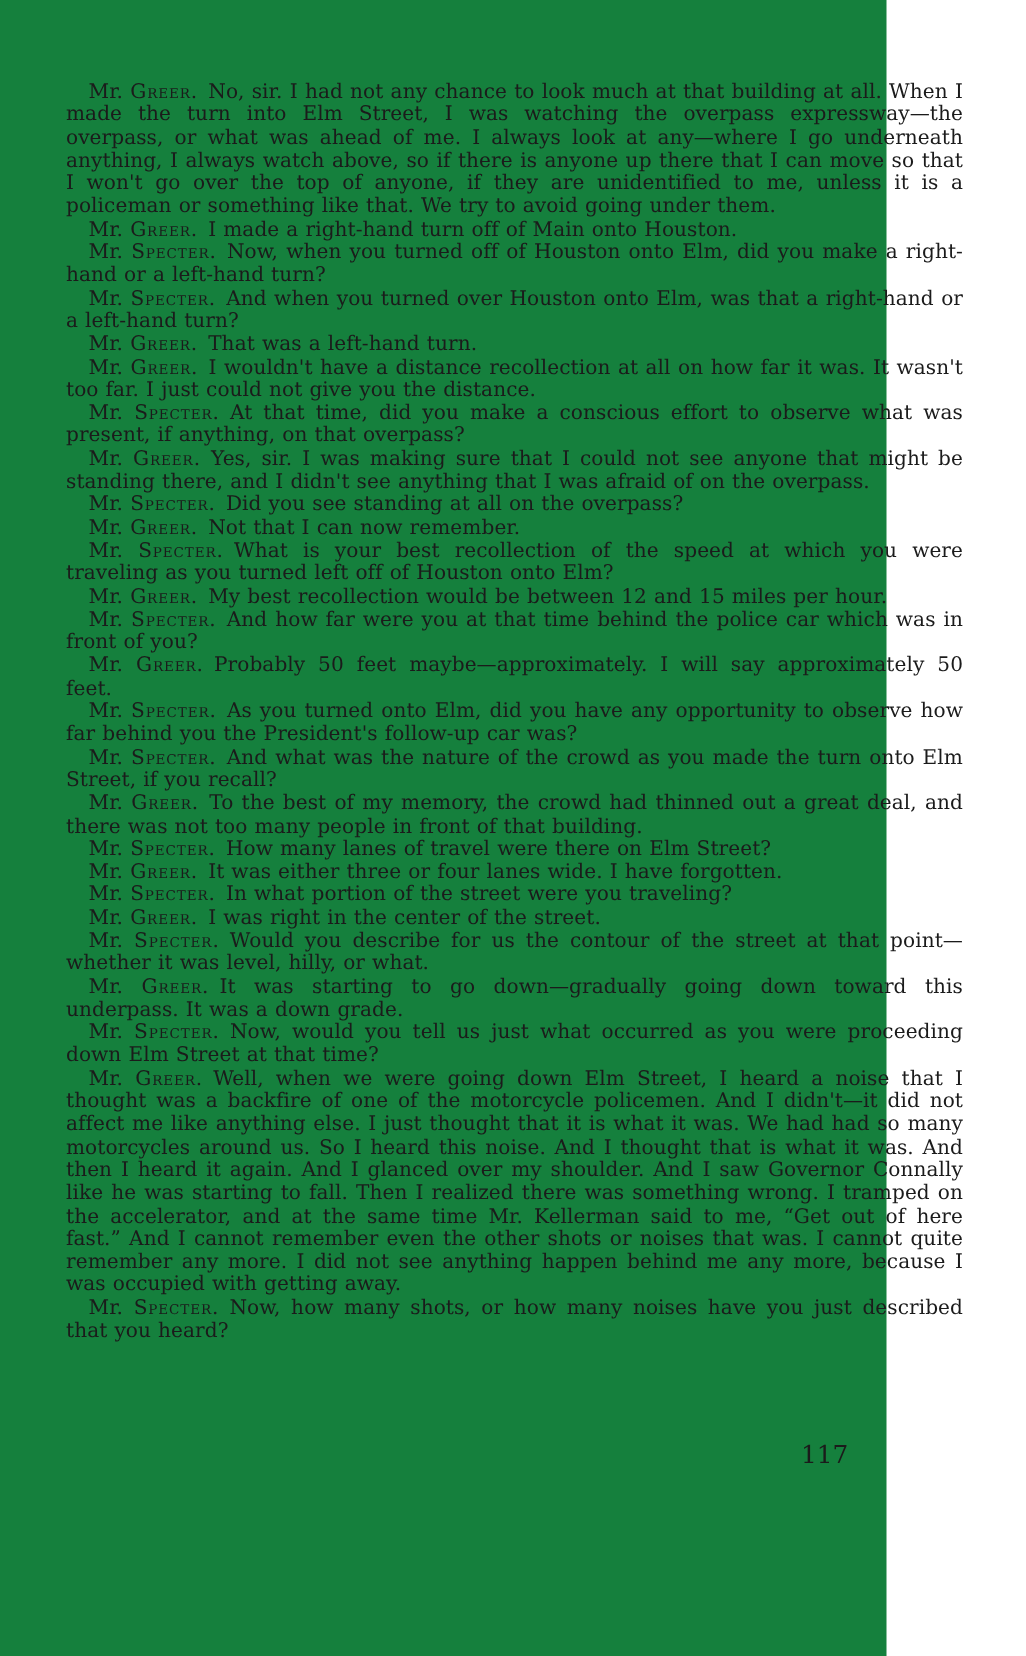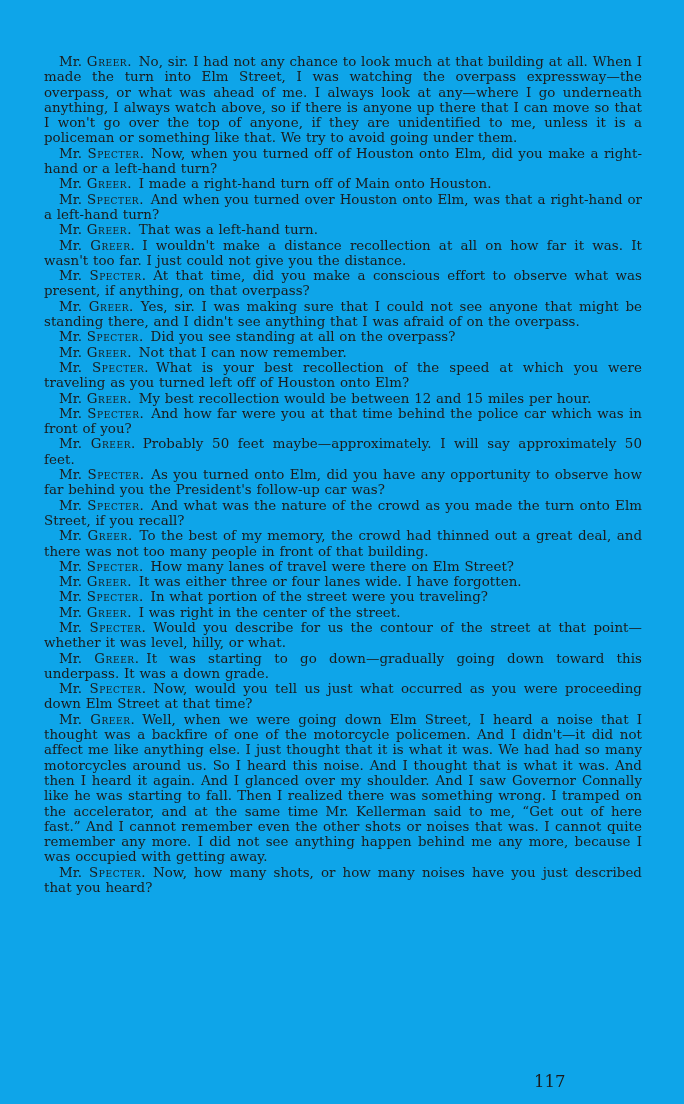--- a/index.html
+++ b/index.html
@@ -7,23 +7,23 @@
     padding: 0;
     background: #ffffff;
   }
   body {
     width: 684px;
     height: 1104px;
     overflow: hidden;
   }
   .page {
     position: relative;
-    width: 684px;
+    width: 591px;
     height: 1104px;
-    background: #0ea5e9;
+    background: #15803d;
     font-family: "DejaVu Serif", "Liberation Serif", serif;
     color: #1b1b1b;
     box-sizing: border-box;
   }
   .text-block {
     position: absolute;
     left: 44px;
     top: 54px;
     width: 598px;
   }
@@ -37,37 +37,37 @@
     letter-spacing: 0.05px;
     word-spacing: 0.4px;
   }
   .speaker .sc {
     font-variant: small-caps;
     letter-spacing: 0.6px;
   }
   .page-number {
     position: absolute;
     left: 534px;
-    top: 1072px;
+    top: 960px;
     font-size: 16.5px;
     line-height: 20px;
     color: #1b1b1b;
   }
 </style>
 </head>
 <body>
 
 <div class="page">
   <div class="text-block">
       <p class="para"><span class="speaker"><span>Mr.</span> <span class="sc">Greer.</span></span> <span>No, sir. I had not any chance to look much at that building at all. When I made the turn into Elm Street, I was watching the overpass expressway—the overpass, or what was ahead of me.  I always look at any—where I go underneath anything, I always watch above, so if there is anyone up there that I can move so that I won't go over the top of anyone, if they are unidentified to me, unless it is a policeman or something like that.  We try to avoid going under them.</span></p>
+      <p class="para"><span class="speaker"><span>Mr.</span> <span class="sc">Greer.</span></span> <span>I made a right-hand turn off of Main onto Houston.</span></p>
       <p class="para"><span class="speaker"><span>Mr.</span> <span class="sc">Specter.</span></span> <span>Now, when you turned off of Houston onto Elm, did you make a right-hand or a left-hand turn?</span></p>
-      <p class="para"><span class="speaker"><span>Mr.</span> <span class="sc">Greer.</span></span> <span>I made a right-hand turn off of Main onto Houston.</span></p>
       <p class="para"><span class="speaker"><span>Mr.</span> <span class="sc">Specter.</span></span> <span>And when you turned over Houston onto Elm, was that a right-hand or a left-hand turn?</span></p>
       <p class="para"><span class="speaker"><span>Mr.</span> <span class="sc">Greer.</span></span> <span>That was a left-hand turn.</span></p>
-      <p class="para"><span class="speaker"><span>Mr.</span> <span class="sc">Greer.</span></span> <span>I wouldn't make a distance recollection at all on how far it was. It wasn't too far.  I just could not give you the distance.</span></p>
+      <p class="para"><span class="speaker"><span>Mr.</span> <span class="sc">Greer.</span></span> <span>I wouldn't have a distance recollection at all on how far it was. It wasn't too far.  I just could not give you the distance.</span></p>
       <p class="para"><span class="speaker"><span>Mr.</span> <span class="sc">Specter.</span></span> <span>At that time, did you make a conscious effort to observe what was present, if anything, on that overpass?</span></p>
       <p class="para"><span class="speaker"><span>Mr.</span> <span class="sc">Greer.</span></span> <span>Yes, sir.  I was making sure that I could not see anyone that might be standing there, and I didn't see anything that I was afraid of on the overpass.</span></p>
       <p class="para"><span class="speaker"><span>Mr.</span> <span class="sc">Specter.</span></span> <span>Did you see standing at all on the overpass?</span></p>
       <p class="para"><span class="speaker"><span>Mr.</span> <span class="sc">Greer.</span></span> <span>Not that I can now remember.</span></p>
       <p class="para"><span class="speaker"><span>Mr.</span> <span class="sc">Specter.</span></span> <span>What is your best recollection of the speed at which you were traveling as you turned left off of Houston onto Elm?</span></p>
       <p class="para"><span class="speaker"><span>Mr.</span> <span class="sc">Greer.</span></span> <span>My best recollection would be between 12 and 15 miles per hour.</span></p>
       <p class="para"><span class="speaker"><span>Mr.</span> <span class="sc">Specter.</span></span> <span>And how far were you at that time behind the police car which was in front of you?</span></p>
       <p class="para"><span class="speaker"><span>Mr.</span> <span class="sc">Greer.</span></span> <span>Probably 50 feet maybe—approximately.  I will say approximately 50 feet.</span></p>
       <p class="para"><span class="speaker"><span>Mr.</span> <span class="sc">Specter.</span></span> <span>As you turned onto Elm, did you have any opportunity to observe how far behind you the President's follow-up car was?</span></p>
       <p class="para"><span class="speaker"><span>Mr.</span> <span class="sc">Specter.</span></span> <span>And what was the nature of the crowd as you made the turn onto Elm Street, if you recall?</span></p>

